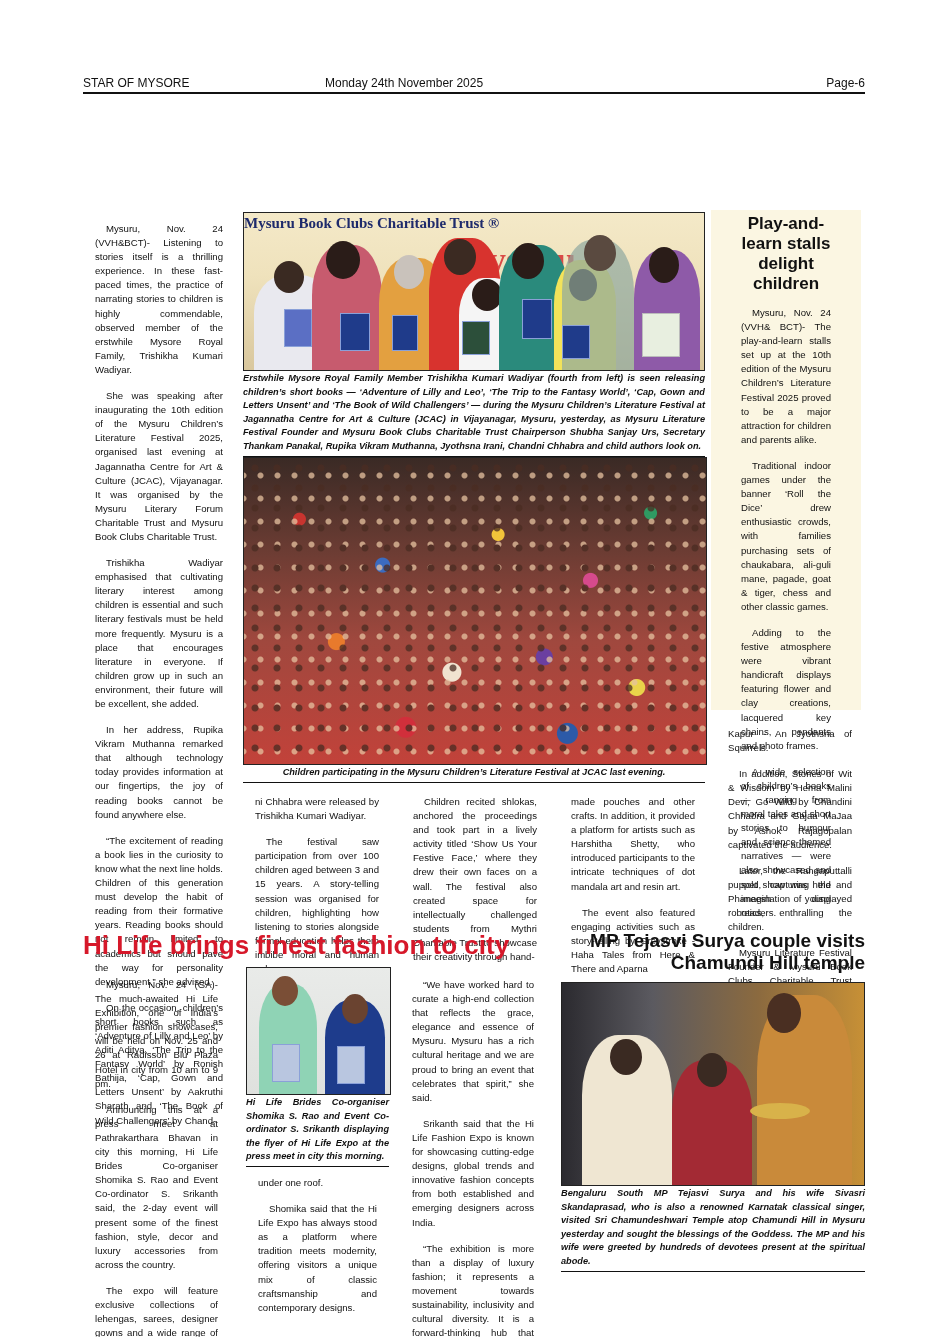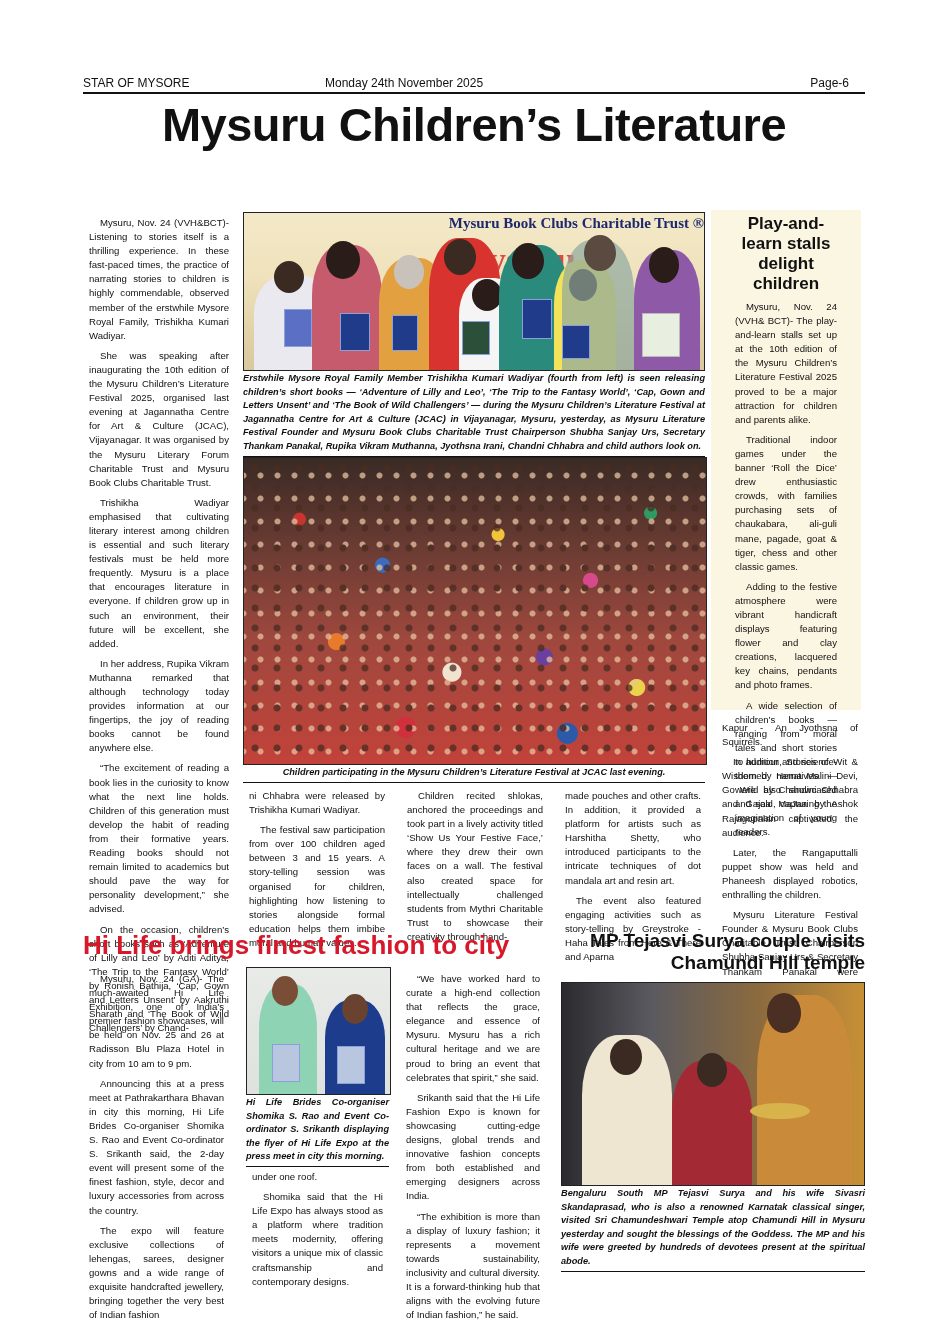--- a/index.html
+++ b/index.html
@@ -1,34 +1,34 @@
 <!DOCTYPE html>
 <html><head>
 <meta charset="utf-8">
 <style>
   html, body { margin: 0; padding: 0; background: #ffffff; }
   body { width: 945px; height: 1337px; position: relative; overflow: hidden; font-family: "Liberation Sans", sans-serif; color: #111; }
   .page { position: absolute; left: 83px; top: 74px; width: 782px; }
   .masthead { position: absolute; left: 0; top: 0; width: 782px; height: 18px; font-weight: normal; font-size: 12px; font-family: "Liberation Sans", sans-serif; }
   .masthead .name { position: absolute; left: 0; top: 2px; }
   .masthead .date { position: absolute; left: 242px; top: 2px; }
-  .masthead .pageno { position: absolute; right: 16px; top: 2px; text-align: center; }
+  .masthead .pageno { position: absolute; right: 0; top: 2px; text-align: center; }
   .mast-rule { position: absolute; left: 0; top: 18px; width: 782px; height: 2px; background: #111; }
   .headline { position: absolute; left: 0; top: 24px; width: 782px; text-align: center; font-weight: bold; font-size: 47px; line-height: 54px; letter-spacing: -0.5px; font-family: "Liberation Sans", sans-serif; }
   .col { position: absolute; font-size: 9.6px; line-height: 14.1px; text-align: justify; }
-  .col p { margin: 6px; text-indent: 11px; }
+  .col p { margin: 12px; text-indent: 11px; }
   .photo { position: absolute; border: 1px solid #222; overflow: hidden; }
   .caption { position: absolute; font-style: italic; font-weight: bold; font-size: 9.2px; line-height: 13.6px; text-align: justify; border-bottom: 1.5px solid #111; padding-bottom: 2px; }
   .sidebar { position: absolute; left: 628px; top: 136px; width: 150px; height: 500px; background: #fbf6e2; padding: 0 18px; box-sizing: border-box; }
   .sidebar h2 { margin: 4px 0 4px; font-size: 17px; line-height: 20px; text-align: center; font-weight: bold; }
   .sub-head-red { position: absolute; left: 0; top: 856px; width: 462px; color: #d6182a; font-size: 26px; font-weight: bold; line-height: 30px; white-space: nowrap; }
   .sub-head-black { position: absolute; left: 472px; top: 856px; width: 310px; text-align: right; font-size: 19px; line-height: 22px; font-weight: bold; }
   
   .stage-bg { position: absolute; inset: 0; background: linear-gradient(180deg,#f4e9c8 0%,#efe2bc 40%,#d9c79d 100%); }
-  .banner-text { position: absolute; left: 0; right: 0; top: 2px; text-align: right; color: #1e2a6b; font-family: "Liberation Serif", serif; font-weight: bold; font-size: 15px; }
+  .banner-text { position: absolute; left: 0; right: 0; top: 2px; text-align: left; color: #1e2a6b; font-family: "Liberation Serif", serif; font-weight: bold; font-size: 15px; }
   .banner-red { position: absolute; left: 210px; top: 26px; color: #d83a3a; font-family: "Liberation Serif", serif; font-weight: bold; font-size: 36px; opacity: 0.9; }
   .person { position: absolute; bottom: 0; border-radius: 40% 40% 0 0; }
   .head { position: absolute; border-radius: 50%; background: #6b4a37; }
   .book { position: absolute; background: #1f3b8a; border: 1px solid #8aa0d8; }
   .crowd { position: absolute; inset: 0; background:
       radial-gradient(circle at 12% 20%, #c9342f 0 6px, transparent 7px),
       radial-gradient(circle at 30% 35%, #3b6bbf 0 7px, transparent 8px),
       radial-gradient(circle at 55% 25%, #f2c43a 0 6px, transparent 7px),
       radial-gradient(circle at 75% 40%, #d64a8c 0 7px, transparent 8px),
       radial-gradient(circle at 88% 18%, #2f9a62 0 6px, transparent 7px),
@@ -49,21 +49,20 @@
 <div class="page">
 
   <div class="masthead">
     <span class="name">STAR OF MYSORE</span>
     <span class="date">Monday 24th November 2025</span>
     <span class="pageno">Page-6</span>
   </div>
   <div class="mast-rule"></div>
 
   <div class="headline">
-    <div>Mysuru Children’s Literature</div>
   </div>
 
   <div class="col" style="left:0; top:136px; width:152px;">
     <p>Mysuru, Nov. 24 (VVH&amp;BCT)- Listening to stories itself is a thrilling experience. In these fast-paced times, the practice of narrating stories to children is highly commendable, observed member of the erstwhile Mysore Royal Family, Trishikha Kumari Wadiyar.</p>
     <p>She was speaking after inaugurating the 10th edition of the Mysuru Children’s Literature Festival 2025, organised last evening at Jagannatha Centre for Art &amp; Culture (JCAC), Vijayanagar. It was organised by the Mysuru Literary Forum Charitable Trust and Mysuru Book Clubs Charitable Trust.</p>
     <p>Trishikha Wadiyar emphasised that cultivating literary interest among children is essential and such literary festivals must be held more frequently. Mysuru is a place that encourages literature in everyone. If children grow up in such an environment, their future will be excellent, she added.</p>
     <p>In her address, Rupika Vikram Muthanna remarked that although technology today provides information at our fingertips, the joy of reading books cannot be found anywhere else.</p>
     <p>“The excitement of reading a book lies in the curiosity to know what the next line holds. Children of this generation must develop the habit of reading from their formative years. Reading books should not remain limited to academics but should pave the way for personality development,” she advised.</p>
     <p>On the occasion, children’s short books such as ‘Adventure of Lilly and Leo’ by Aditi Aditya, ‘The Trip to the Fantasy World’ by Ronish Bathija, ‘Cap, Gown and Letters Unsent’ by Aakruthi Sharath and ‘The Book of Wild Challengers’ by Chand-</p>
   </div>

